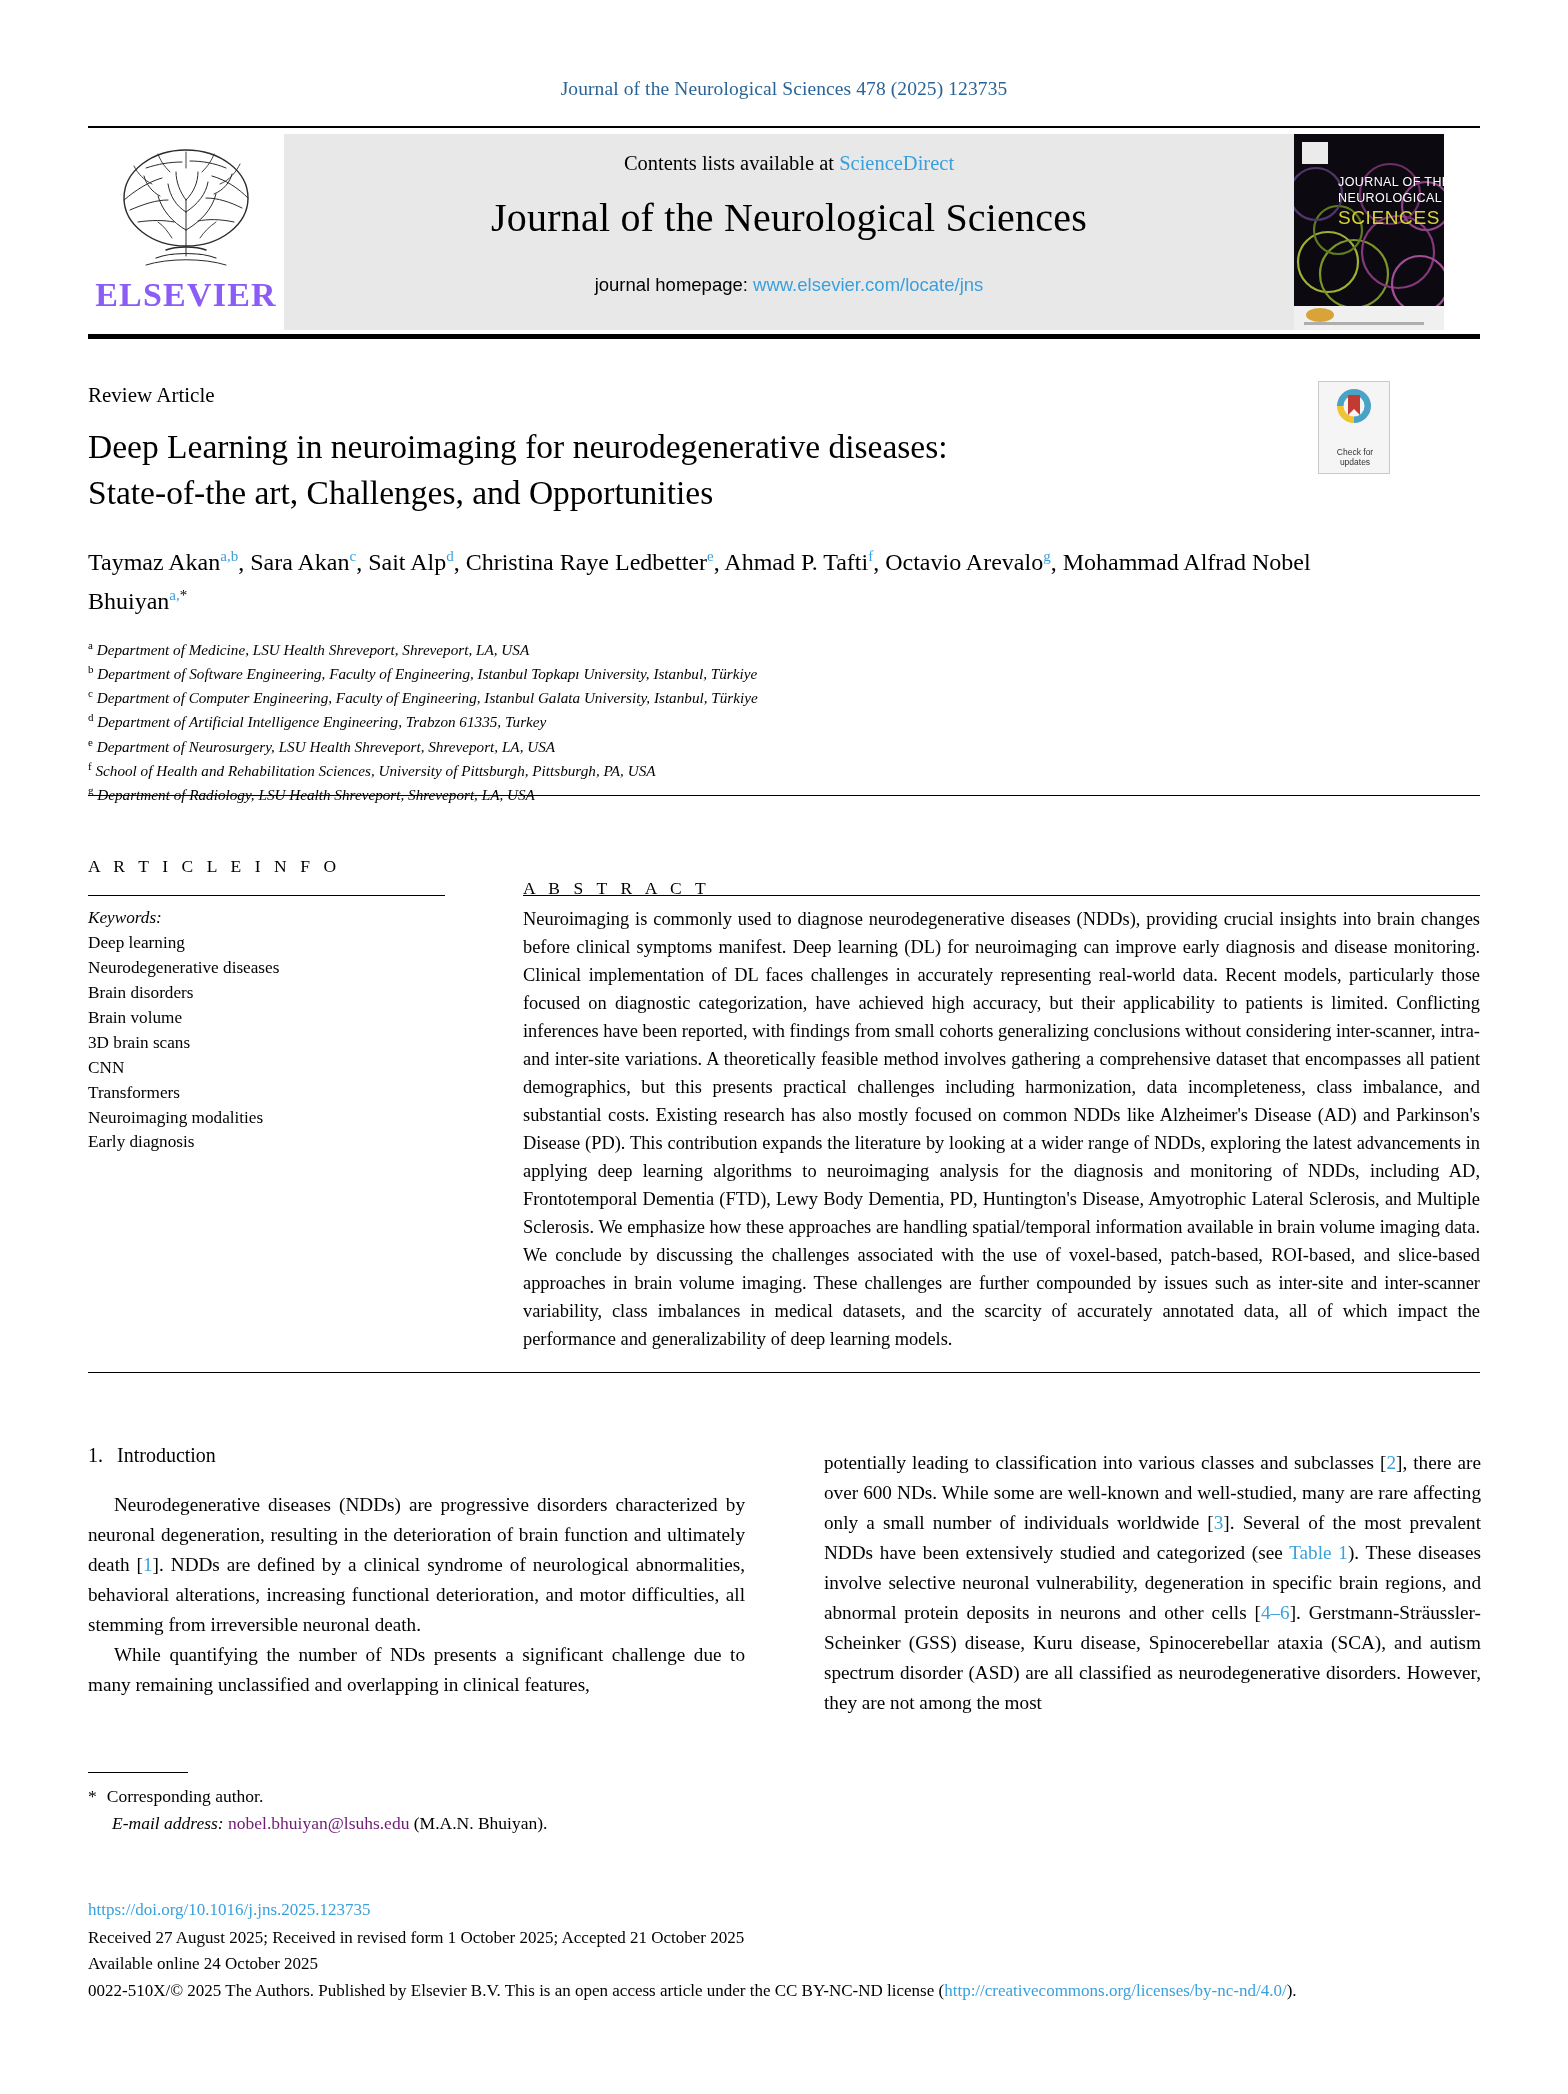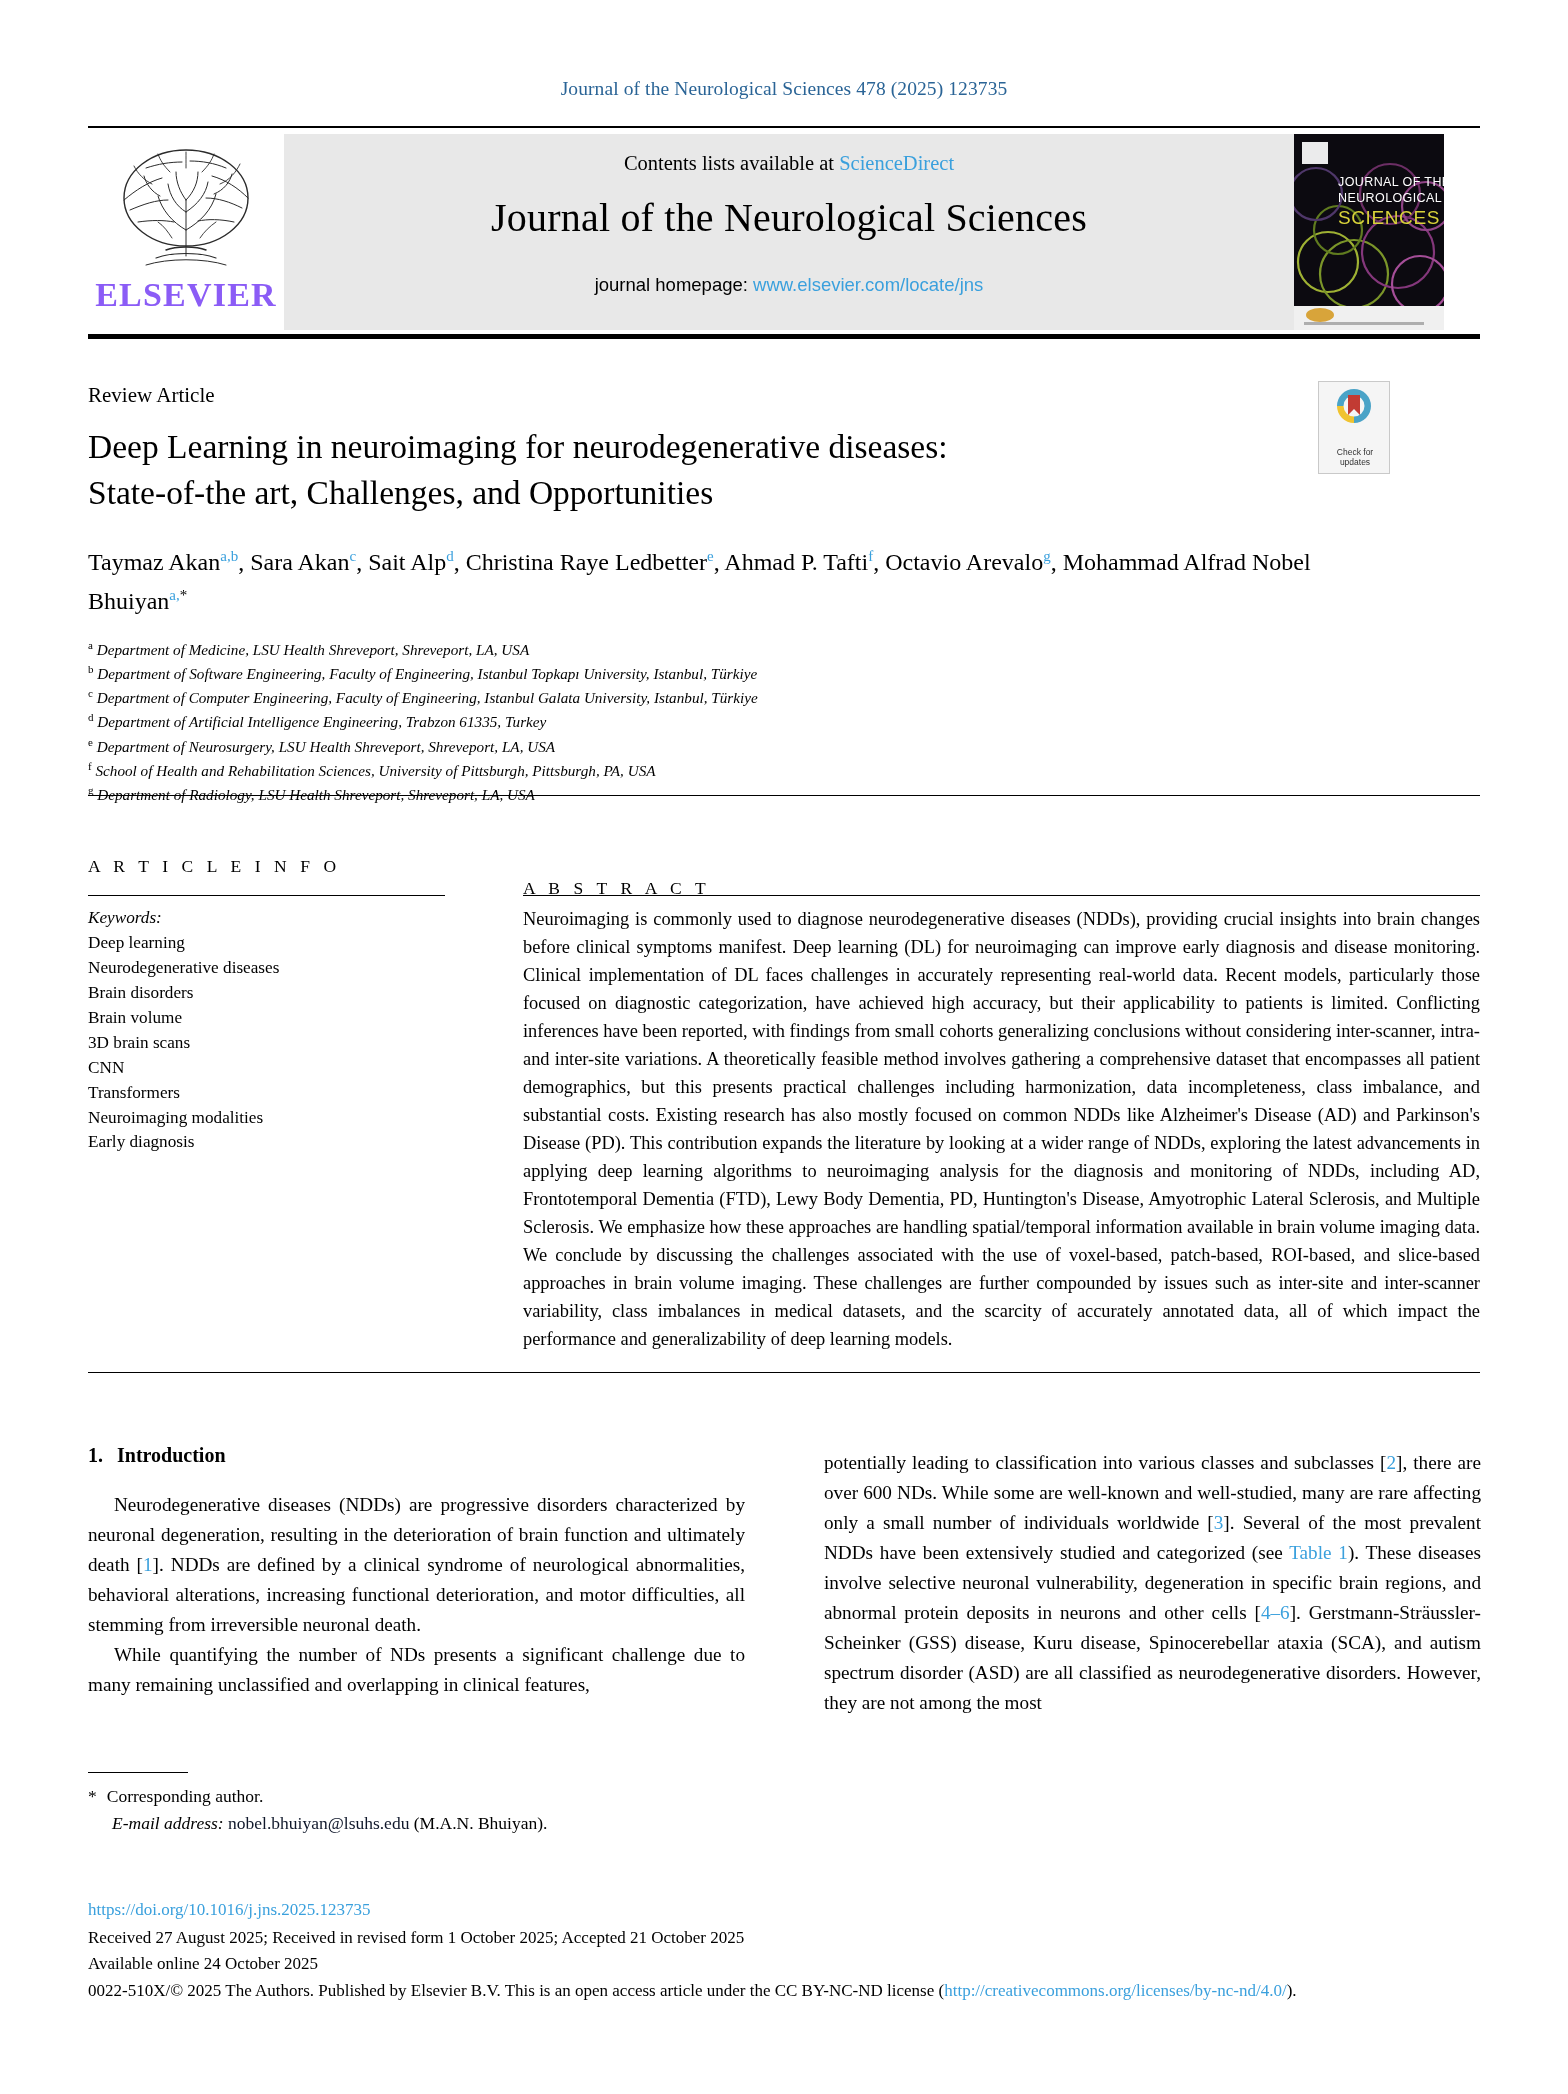--- a/index.html
+++ b/index.html
@@ -259,21 +259,21 @@
     text-align: justify;
     text-justify: inter-word;
   }
 
   
   .sec-head {
     position: absolute;
     top: 1444px;
     left: 88px;
     font-size: 20px;
-    font-weight: bold;
+    font-weight: normal;
     font-family: "Liberation Serif", serif;
   }
   .sec-head .num { margin-right: 14px; }
 
   .col-left {
     position: absolute;
     top: 1490px;
     left: 88px;
     width: 657px;
     font-size: 19.2px;
@@ -306,21 +306,21 @@
   .corr {
     position: absolute;
     top: 1783px;
     left: 88px;
     width: 760px;
     font-size: 17.5px;
     line-height: 1.52;
   }
   .corr .starmark { margin-right: 10px; }
   .corr .em { font-style: italic; }
-  .corr a { color: #0f172a; text-decoration: none; text-align: center; }
+  .corr a { color: #701a75; text-decoration: none; text-align: center; }
 
   .footblock {
     position: absolute;
     top: 1861px;
     left: 88px;
     width: 1392px;
     font-size: 17px;
     line-height: 1.57;
     margin-top: 36px;
   }

